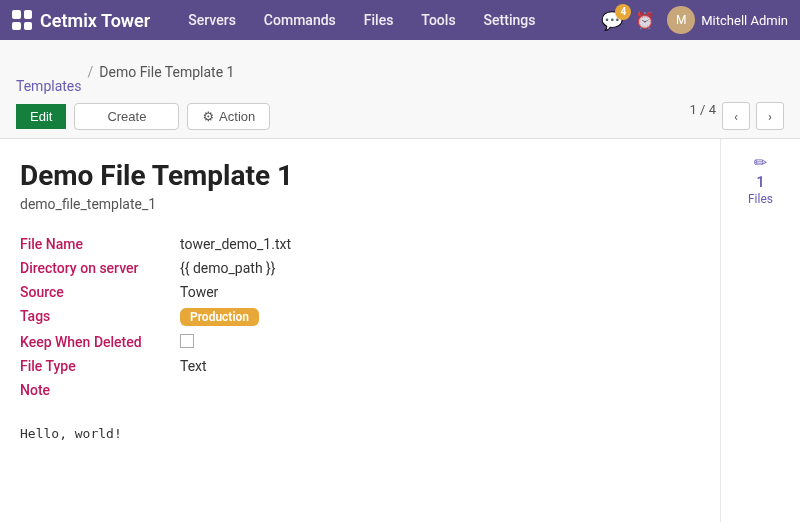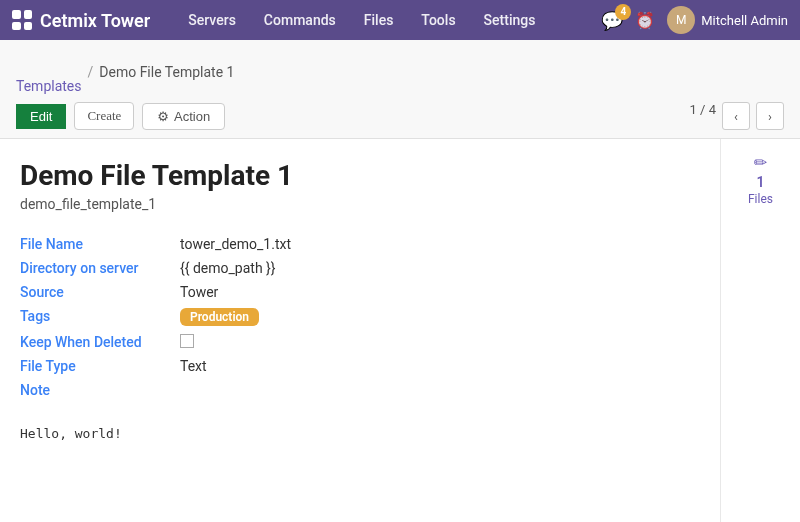--- a/index.html
+++ b/index.html
@@ -135,25 +135,24 @@
       padding: 5px 14px;
       border-radius: 0;
       cursor: pointer;
       font-size: 13px;
       font-weight: 500;
     }
     .btn-create {
       background: #fff;
       color: #555;
       border: 1px solid #ccc;
-      padding: 5px 12px;
+      padding: 5px 32px;
       border-radius: 4px;
       cursor: pointer;
       font-size: 13px;
-      font-family: Liberation Serif, serif;
     }
     .btn-action {
       background: #fff;
       color: #555;
       border: 1px solid #ccc;
       padding: 5px 14px;
       border-radius: 4px;
       cursor: pointer;
       font-size: 13px;
       display: flex;
@@ -230,21 +229,21 @@
       margin-bottom: 20px;
     }
     .details-row {
       display: flex;
       align-items: flex-start;
       padding: 4px 0;
       font-size: 14px;
     }
     .details-label {
       width: 160px;
-      color: #3b82f6;
+      color: #be185d;
       font-weight: 500;
       flex-shrink: 0;
     }
     .details-value {
       color: #333;
     }
     .tag-badge {
       background: #e8a838;
       color: #fff;
       padding: 2px 10px;

